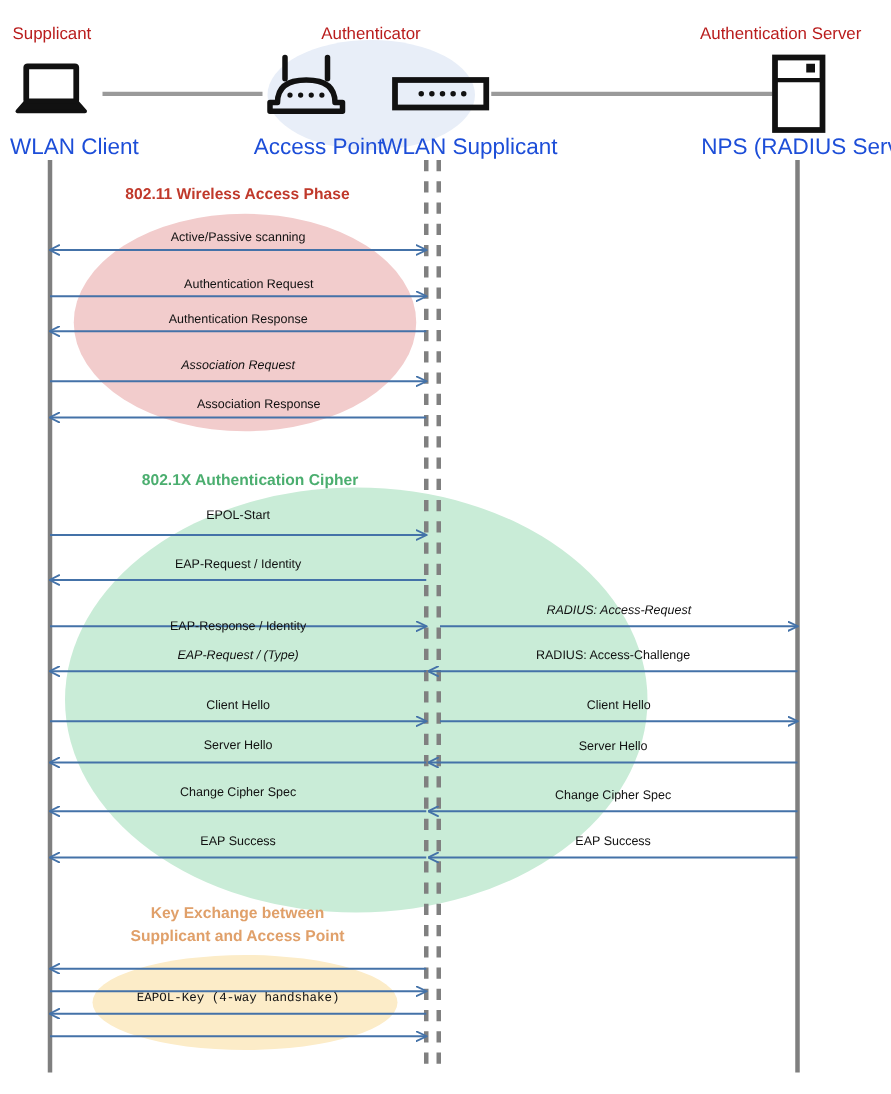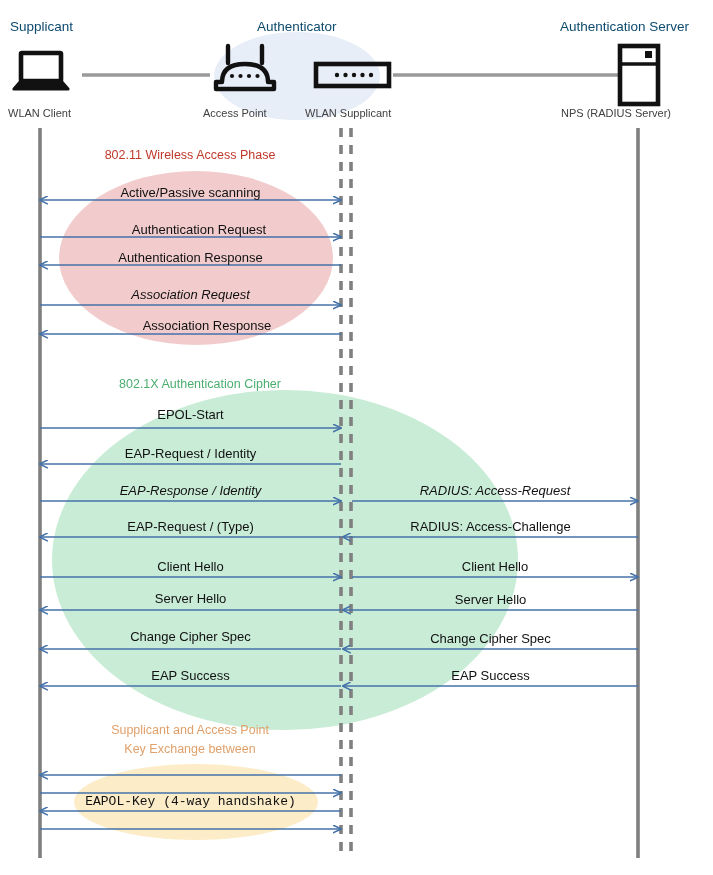--- a/index.html
+++ b/index.html
@@ -5,31 +5,31 @@
   html,body{margin:0;padding:0;background:#ffffff;}
   body{
     width:713px;height:875px;position:relative;overflow:hidden;
     font-family:"Liberation Sans","DejaVu Sans",sans-serif;
     color:#1a1a1a;
   }
   #stage{position:absolute;left:0;top:0;width:713px;height:875px;}
   svg#diagram{position:absolute;left:0;top:0;width:713px;height:875px;}
 
   .actor-title{
-    position:absolute;font-size:13.5px;color:#0c4a6e;white-space:nowrap;
+    position:absolute;font-size:13.5px;color:#b91c1c;white-space:nowrap;
   }
   .actor-sub{
-    position:absolute;font-size:11px;color:#404040;white-space:nowrap;
+    position:absolute;font-size:18px;color:#1d4ed8;white-space:nowrap;
   }
   .phase-label{
-    position:absolute;font-size:12.5px;font-weight:400;white-space:nowrap;
+    position:absolute;font-size:12.5px;font-weight:700;white-space:nowrap;
     text-align:center;line-height:19px;
   }
   .msg{
-    position:absolute;font-size:13px;color:#111111;white-space:nowrap;
+    position:absolute;font-size:10px;color:#111111;white-space:nowrap;
     text-align:center;
   }
 </style>
 </head>
 <body>
 
 <div id="stage">
 
   <svg id="diagram" viewBox="0 0 713 875" xmlns="http://www.w3.org/2000/svg">
     <defs>
@@ -130,34 +130,34 @@
   <div class="actor-sub" style="left:305px;top:107px;">WLAN Supplicant</div>
 
   <div class="actor-title" style="left:560px;top:19px;">Authentication Server</div>
   <div class="actor-sub" style="left:561px;top:107px;">NPS (RADIUS Server)</div>
 
   <div class="phase-label" style="left:90px;top:146px;width:200px;color:#c0392b;">802.11 Wireless Access Phase</div>
 
   <div class="phase-label" style="left:100px;top:375px;width:200px;color:#4bae6f;">802.1X Authentication Cipher</div>
 
   <div class="phase-label" style="left:90px;top:721px;width:200px;color:#e0a06a;">
+    <div>Key Exchange between</div>
     <div>Supplicant and Access Point</div>
-    <div>Key Exchange between</div>
   </div>
 
   <div id="msg-layer">
       <div class="msg" style="left: 50.5px; top: 185px; width: 280px;">Active/Passive scanning</div>
       <div class="msg" style="left: 59px; top: 222px; width: 280px;">Authentication Request</div>
       <div class="msg" style="left: 50.5px; top: 250px; width: 280px;">Authentication Response</div>
       <div class="msg" style="left: 50.5px; top: 287px; width: 280px; font-style: italic;">Association Request</div>
       <div class="msg" style="left: 67px; top: 318px; width: 280px;">Association Response</div>
       <div class="msg" style="left: 50.5px; top: 407px; width: 280px; text-align: center;">EPOL-Start</div>
       <div class="msg" style="left: 50.5px; top: 446px; width: 280px;">EAP-Request / Identity</div>
-      <div class="msg" style="left: 50.5px; top: 483px; width: 280px; font-style: italic;">EAP-Response / Identity</div>
-      <div class="msg" style="left: 50.5px; top: 519px; width: 280px;">EAP-Request / (Type)</div>
+      <div class="msg" style="left: 50.5px; top: 496px; width: 280px;">EAP-Response / Identity</div>
+      <div class="msg" style="left: 50.5px; top: 519px; width: 280px; font-style: italic;">EAP-Request / (Type)</div>
       <div class="msg" style="left: 50.5px; top: 559px; width: 280px;">Client Hello</div>
       <div class="msg" style="left: 50.5px; top: 591px; width: 280px;">Server Hello</div>
       <div class="msg" style="left: 50.5px; top: 629px; width: 280px;">Change Cipher Spec</div>
       <div class="msg" style="left: 50.5px; top: 668px; width: 280px;">EAP Success</div>
       <div class="msg" style="left: 355px; top: 483px; width: 280px; font-style: italic;">RADIUS: Access-Request</div>
       <div class="msg" style="left: 350.5px; top: 519px; width: 280px;">RADIUS: Access-Challenge</div>
       <div class="msg" style="left: 355px; top: 559px; width: 280px;">Client Hello</div>
       <div class="msg" style="left: 350.5px; top: 592px; width: 280px;">Server Hello</div>
       <div class="msg" style="left: 350.5px; top: 631px; width: 280px;">Change Cipher Spec</div>
       <div class="msg" style="left: 350.5px; top: 668px; width: 280px;">EAP Success</div>

